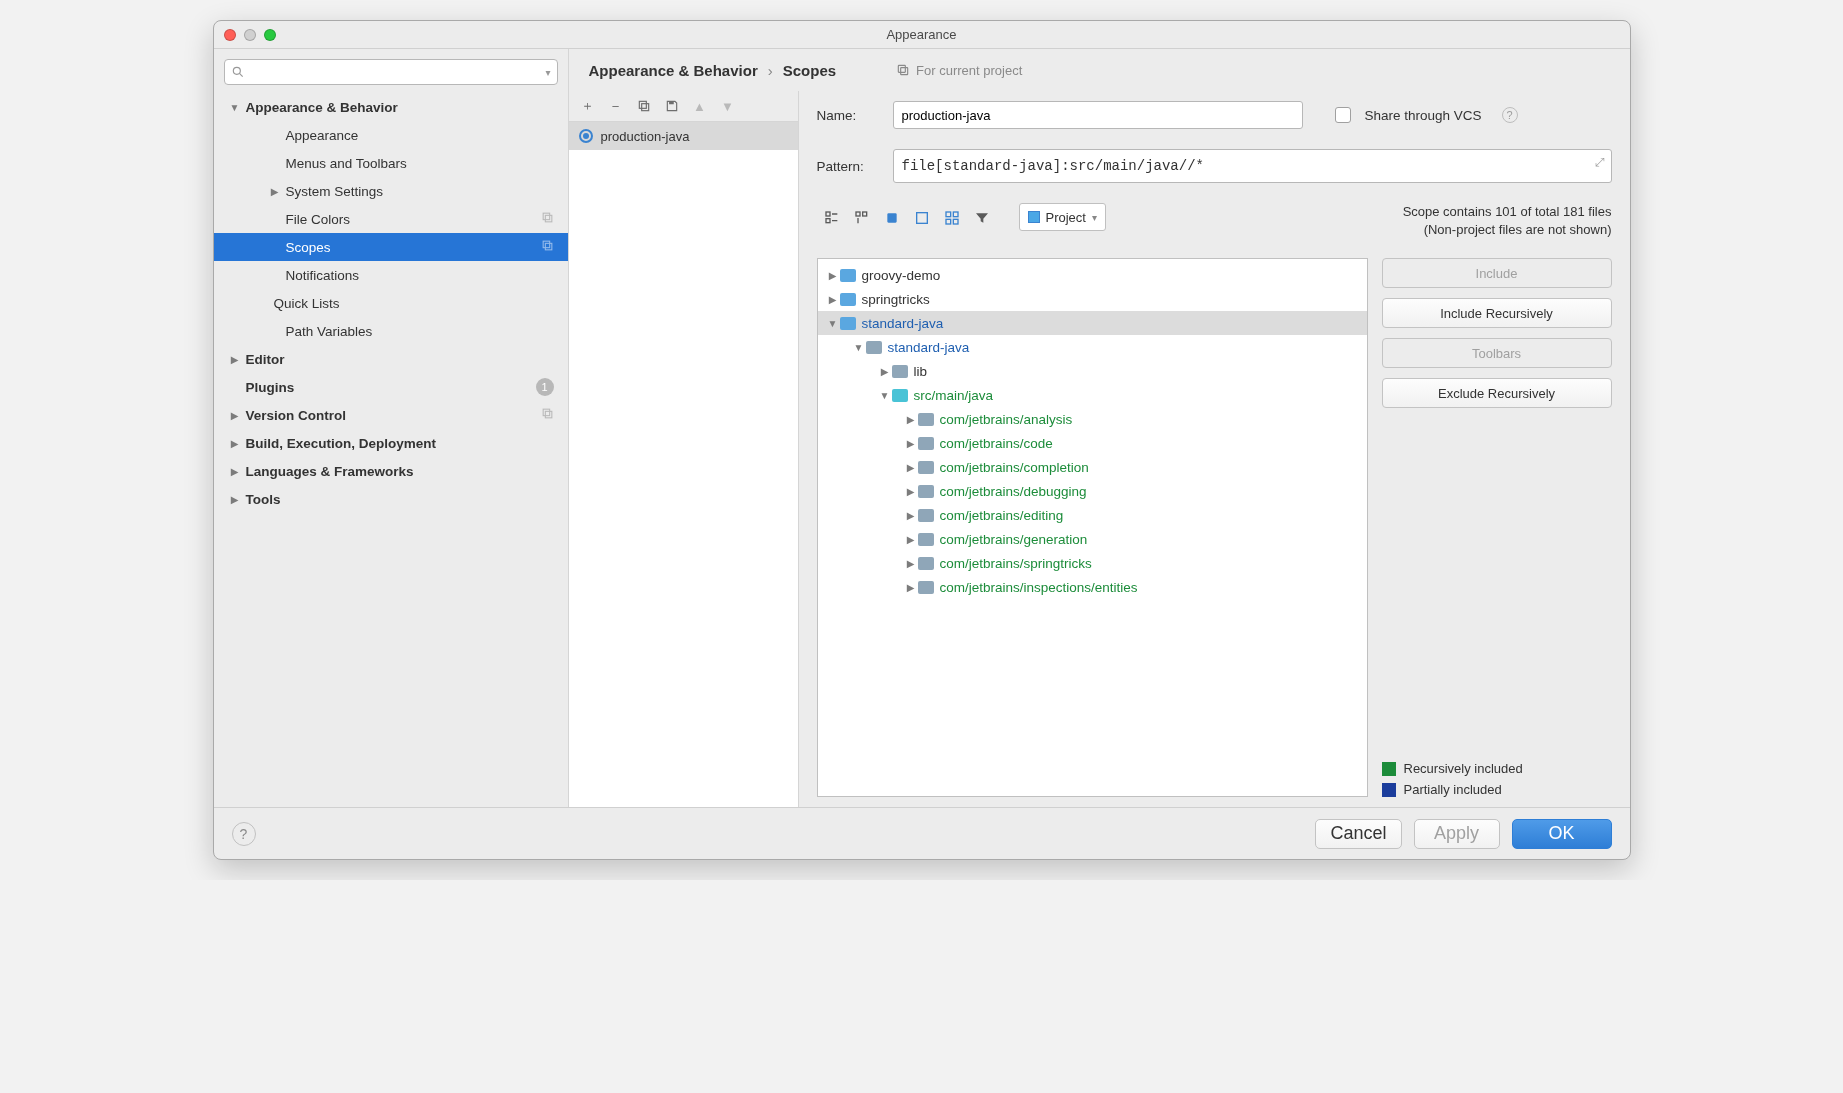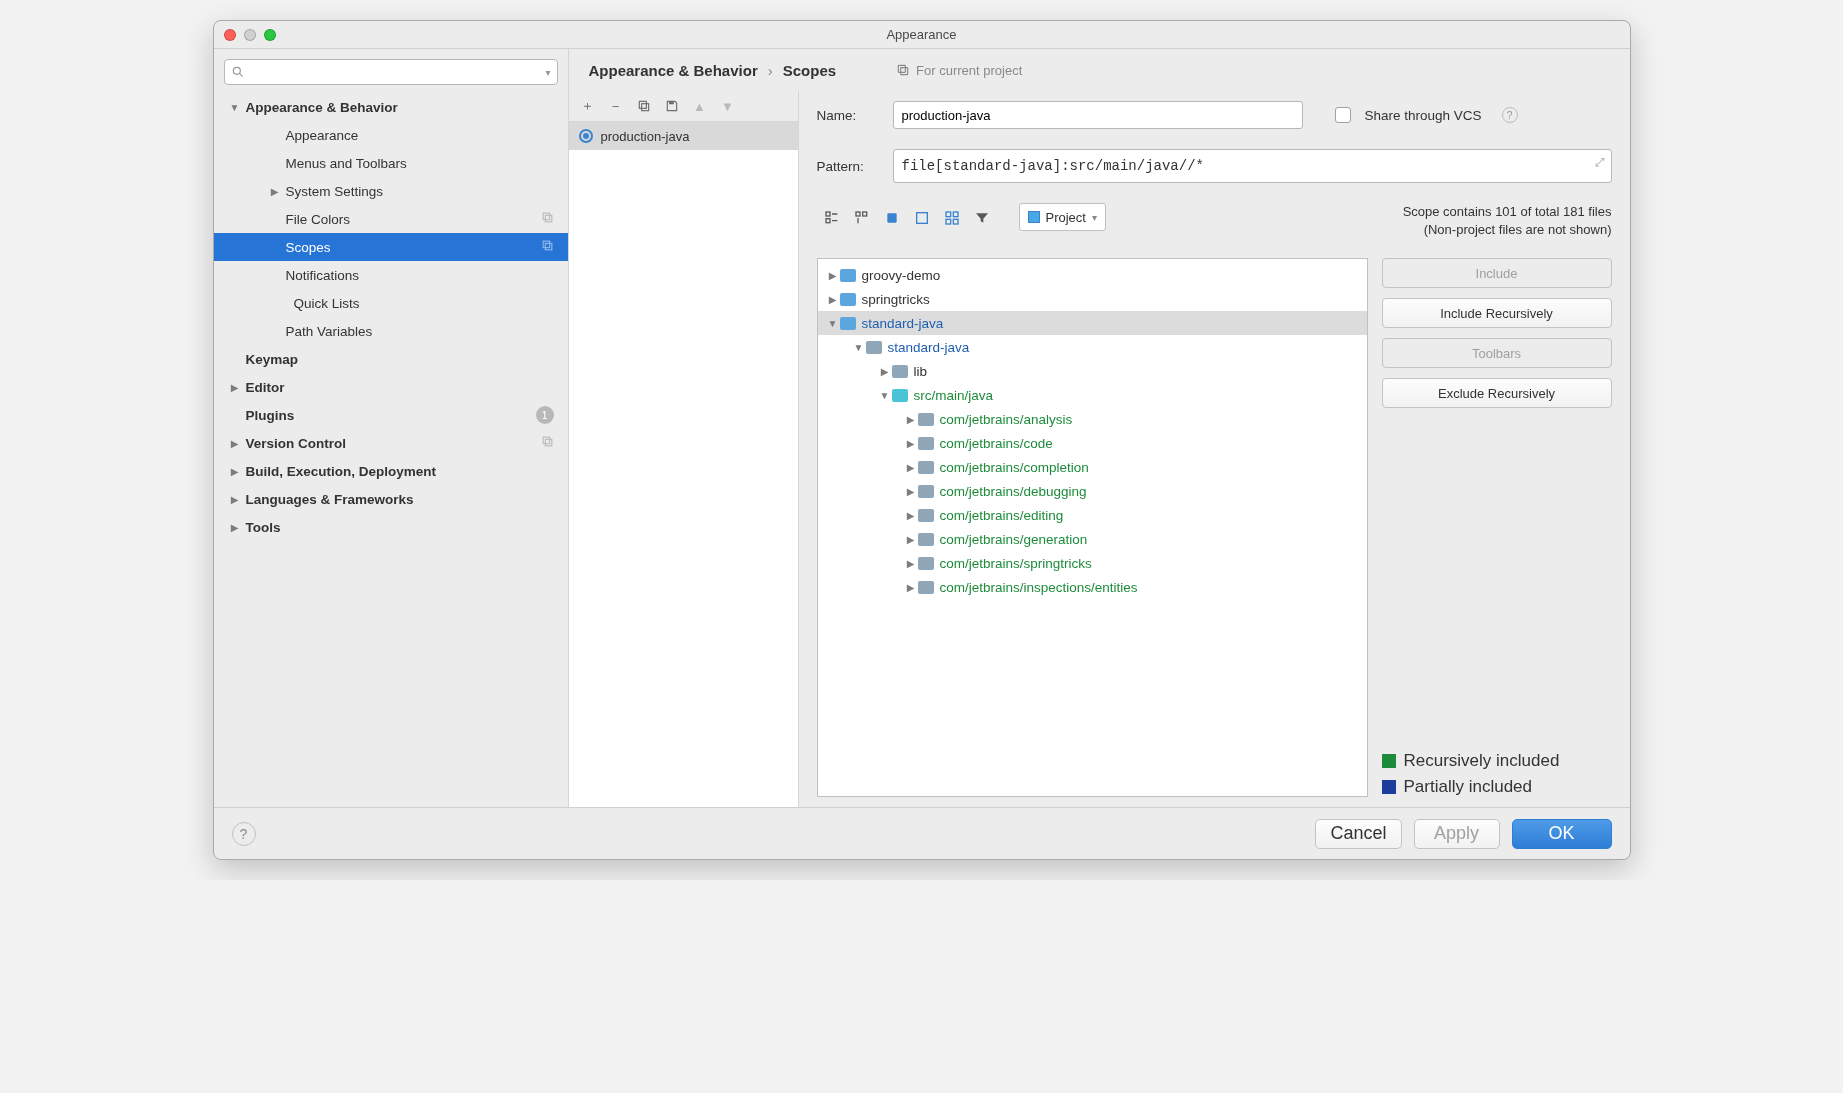--- a/index.html
+++ b/index.html
@@ -63,21 +63,21 @@
 .ft-item .folder { width: 16px; height: 13px; border-radius: 2px; margin-right: 6px; background: #8fa6b8; position: relative; }
 .ft-item .folder.blue { background: #5aa7e0; }
 .ft-item .folder.cyan { background: #49c3d6; }
 .ft-item .name { font-size: 13.5px; }
 .ft-item.selected { background: #dcdcdc; }
 .ft-item.blue-text .name { color: #1f5fb0; }
 .ft-item.green-text .name { color: #1c8c3a; }
 .actions { width: 230px; display: flex; flex-direction: column; gap: 10px; }
 .btn { height: 30px; border-radius: 4px; border: 1px solid #c3c3c3; background: linear-gradient(#fdfdfd,#f1f1f1); font-size: 13px; display: flex; align-items: center; justify-content: center; }
 .btn.disabled { color: #a0a0a0; background: #ececec; }
-.legend { margin-top: auto; font-size: 17px; }
+.legend { margin-top: auto; font-size: 13px; }
 .legend .row2 { display: flex; align-items: center; gap: 8px; margin-top: 6px; }
 .sw { width: 14px; height: 14px; }
 .sw.green { background: #1c8c3a; }
 .sw.blue2 { background: #1b3d9c; }
 .footer { height: 52px; border-top: 1px solid #d0d0d0; display: flex; align-items: center; padding: 0 18px; gap: 12px; }
 .footer .help-btn { width: 24px; height: 24px; border: 1px solid #c0c0c0; border-radius: 50%; color: #8a8a8a; display: flex; align-items: center; justify-content: center; font-size: 14px; }
 .footer .spacer { flex: 1; }
 .footer .fbtn { min-width: 86px; height: 30px; border-radius: 5px; border: 1px solid #c3c3c3; background: linear-gradient(#fdfdfd,#f1f1f1); font-size: 18px; display: flex; align-items: center; justify-content: center; padding: 0 14px; }
 .footer .fbtn.disabled { color: #a0a0a0; }
 .footer .fbtn.primary { background: linear-gradient(#4f9be8,#2e7ed6); color: #fff; border-color: #2e7ed6; min-width: 100px; }
@@ -137,31 +137,27 @@
             <span class="label">Scopes</span>
             <span class="right-icon"><svg width="13" height="13" viewBox="0 0 24 24" fill="none" stroke="#fff" stroke-width="2">
                 <rect x="8" y="8" width="12" height="12"></rect>
                 <rect x="4" y="4" width="12" height="12"></rect>
               </svg></span>
           </div>
           <div class="tree-item" style="padding-left: 56px;">
             <span class="arrow"></span>
             <span class="label">Notifications</span>
           </div>
-          <div class="tree-item" style="padding-left: 64px;">
+          <div class="tree-item" style="padding-left: 44px;">
             <span class="arrow"></span>
             <span class="label">Quick Lists</span>
           </div>
           <div class="tree-item" style="padding-left: 56px;">
             <span class="arrow"></span>
             <span class="label">Path Variables</span>
-          </div>
-          <div class="tree-item bold" style="padding-left: 16px;">
-            <span class="arrow"></span>
-            <span class="label">Keymap</span>
           </div>
           <div class="tree-item bold" style="padding-left: 16px;">
             <span class="arrow">▶</span>
             <span class="label">Editor</span>
           </div>
           <div class="tree-item bold" style="padding-left: 16px;">
             <span class="arrow"></span>
             <span class="label">Plugins</span>
             <span class="badge">1</span>
           </div>

